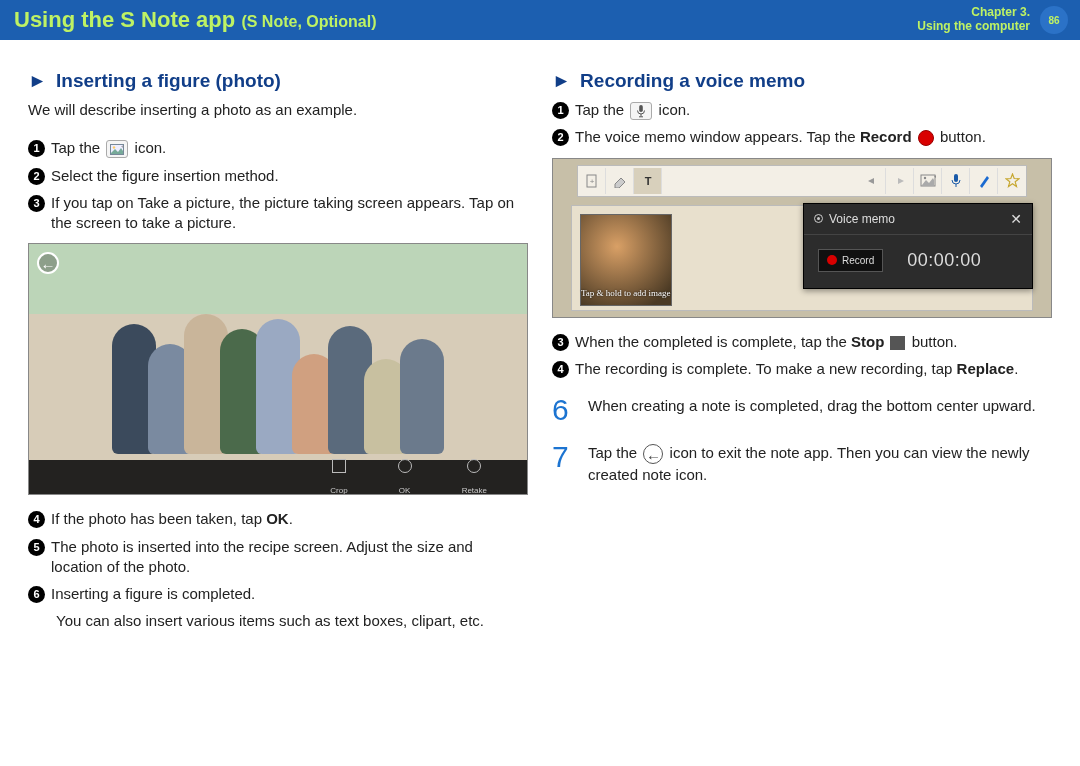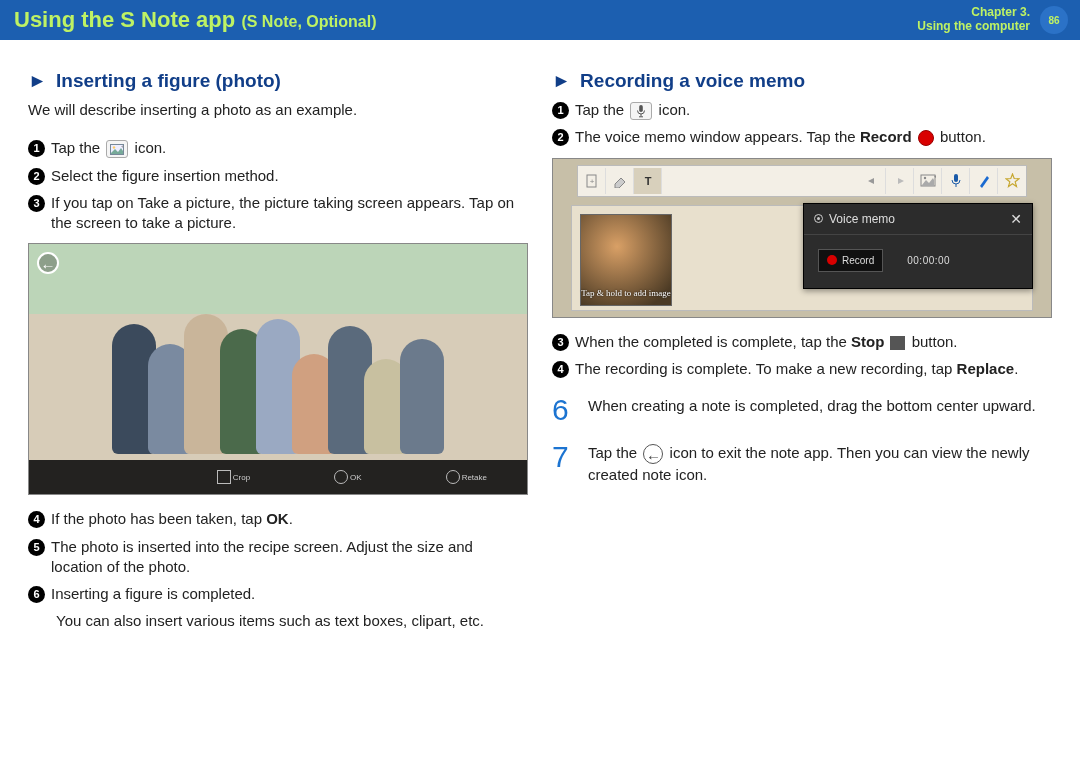--- a/index.html
+++ b/index.html
@@ -96,21 +96,21 @@
     width: 44px; height: 90px; border-radius: 22px 22px 6px 6px;
     margin: 0 -4px;
   }
   .illus-photo .bottombar {
     position: absolute; bottom: 0; left: 0; right: 0; height: 34px;
     background: rgba(10,10,10,0.88);
     display: flex; align-items: center; justify-content: flex-end;
     padding-right: 40px; gap: 50px;
     color: #ccc; font-size: 8px;
   }
-  .bottombar .bbi { display: flex; flex-direction: row; align-items: center; gap: 2px; margin-left: 34px; }
+  .bottombar .bbi { display: flex; flex-direction: column; align-items: center; gap: 13px; }
   .bottombar .bbi .ic { width: 14px; height: 14px; border: 1px solid #bbb; }
   .bottombar .bbi .ic.round { border-radius: 50%; }
   
   .illus-vm {
     height: 160px;
     background: #c7bfa8;
     position: relative;
     overflow: hidden;
   }
   .illus-vm .toolbar {
@@ -125,21 +125,21 @@
   }
   .illus-vm .toolbar .sp { flex: 1; }
   .illus-vm .content-bg {
     position: absolute; top: 46px; left: 18px; right: 18px; bottom: 6px;
     background: #e8e0cd; border: 1px solid #bbb;
   }
   .illus-vm .content-bg .thumb {
     position: absolute; left: 8px; top: 8px; width: 92px; height: 92px;
     background: radial-gradient(circle at 40% 35%, #d9a066 0%, #4b3a24 85%);
     border: 1px solid #666;
-    display: flex; align-items: flex-end; justify-content: center;
+    display: flex; align-items: flex-end; 
   }
   .illus-vm .thumb .cap {
     color:#fff; font-size:9px; font-family: cursive; text-align:center;
     padding-bottom:6px; line-height:1.1; text-shadow:0 0 2px #000;
   }
   .vm-popup {
     position: absolute; top: 44px; right: 18px; width: 230px;
     background: #2c2c2c; color: #ddd; border: 1px solid #000;
     box-shadow: 0 2px 6px rgba(0,0,0,0.4);
   }
@@ -156,21 +156,21 @@
   .vm-popup .row {
     display:flex; align-items:center; padding: 14px 14px 16px 14px;
     gap: 24px;
   }
   .rec-btn {
     display:flex; align-items:center; gap:5px;
     background:#101010; border:1px solid #555; padding:5px 8px;
     font-size:10px; color:#ddd;
   }
   .rec-btn .rd { width:10px; height:10px; border-radius:50%; background:#d80000; }
-  .vm-popup .time { font-size: 10px; letter-spacing: 0.5px; text-align: right; }
+  .vm-popup .time { font-size: 18px; letter-spacing: 0.5px; text-align: right; }
   .vm-popup .x { font-size:14px; cursor:default; }
   
   .bigstep { display:flex; gap:12px; margin-top: 16px; }
   .bigstep .bn {
     color:#1c74d1; font-size:30px; font-weight:400; line-height:1;
     width: 24px; flex: 0 0 24px;
   }
   .bigstep .bcontent { flex:1; line-height:1.4; }
   .bigstep .bcontent p { margin-bottom: 10px; }
   .circle-back {

